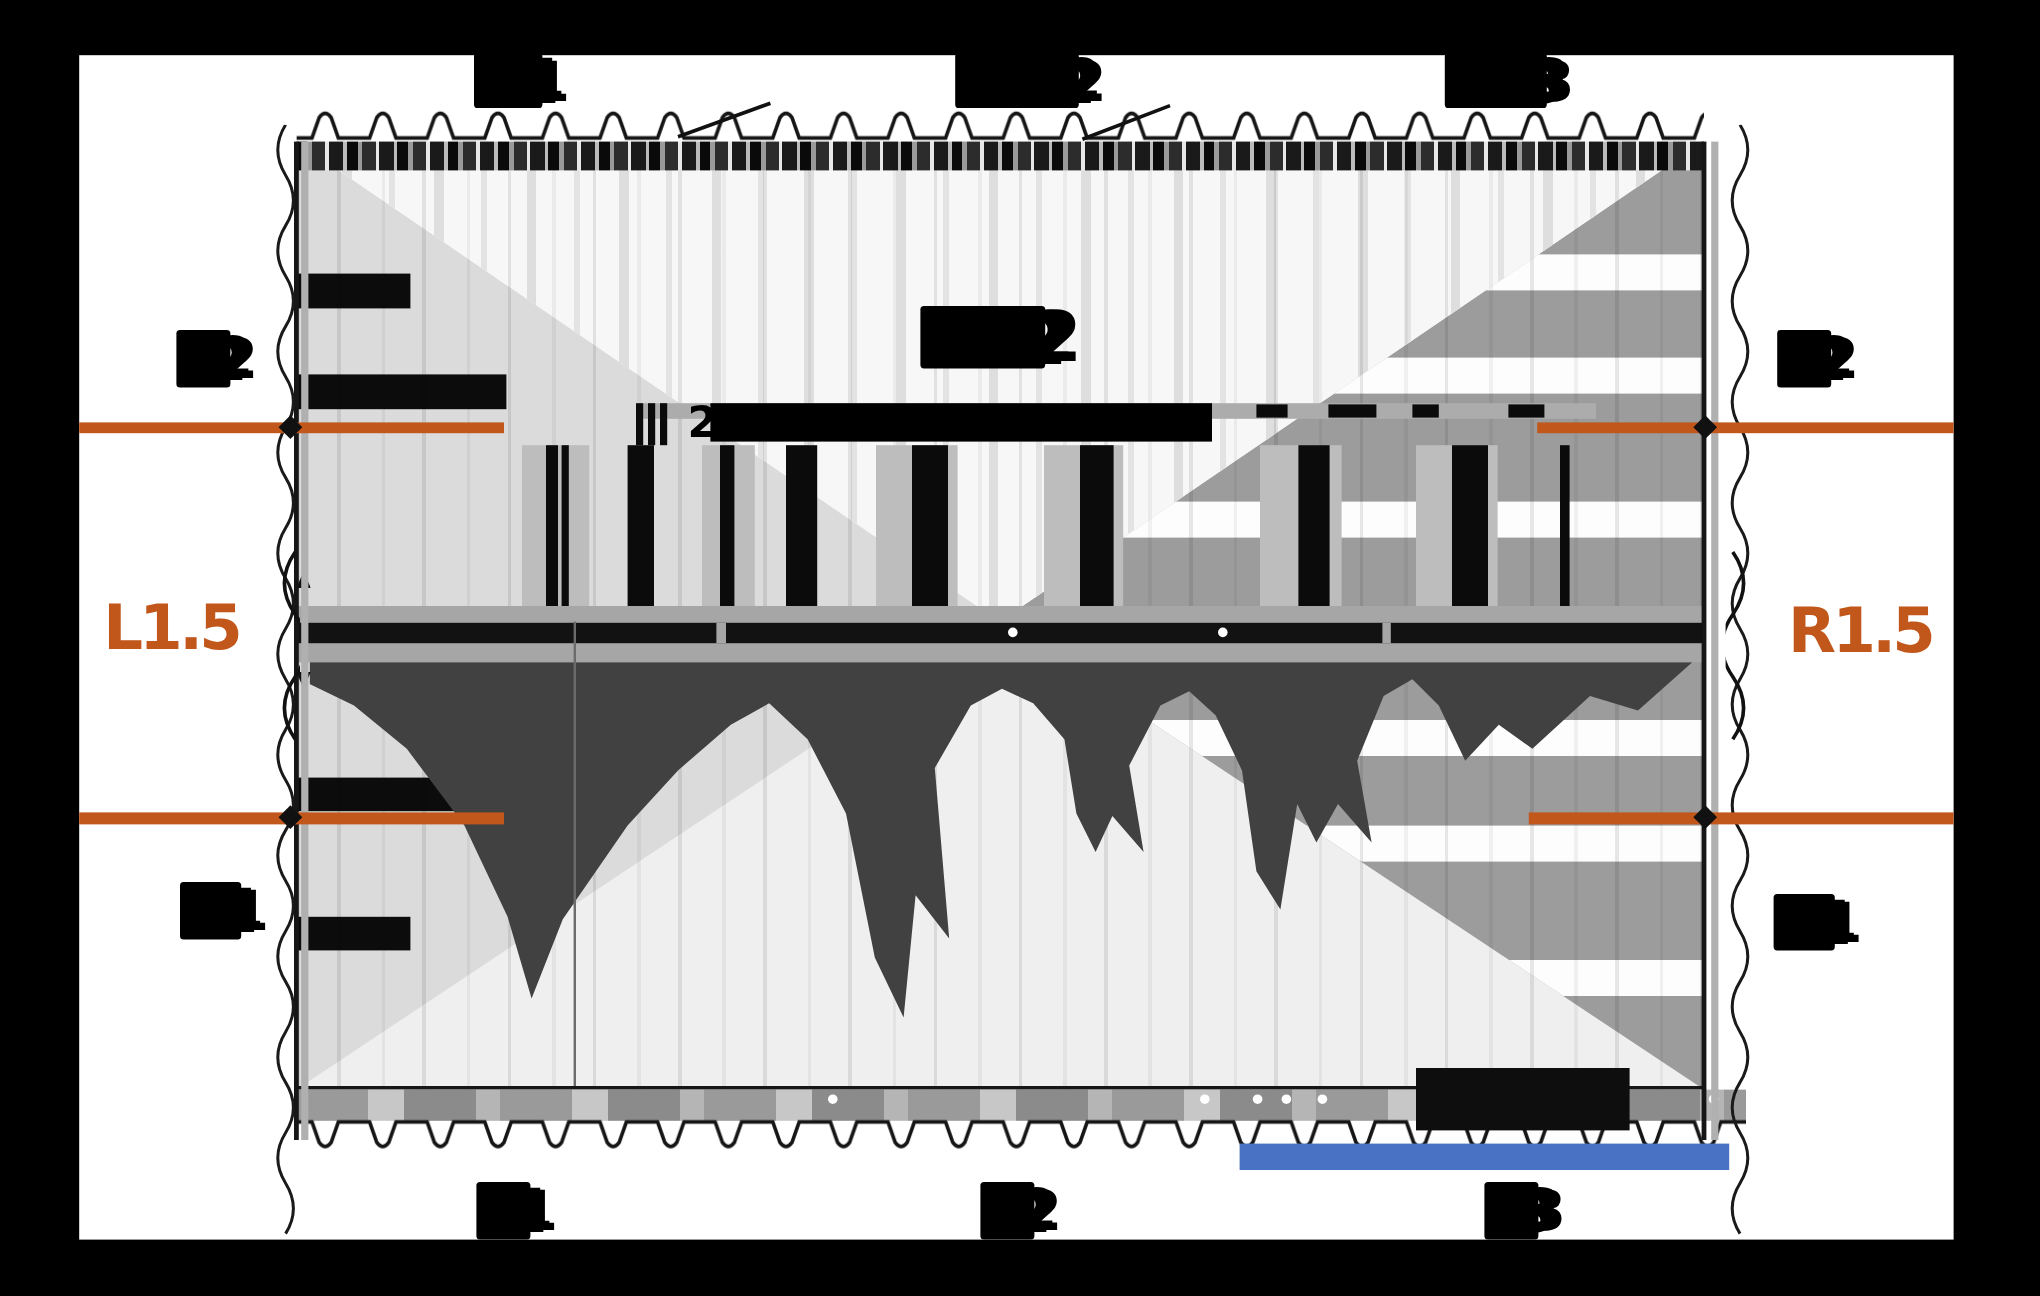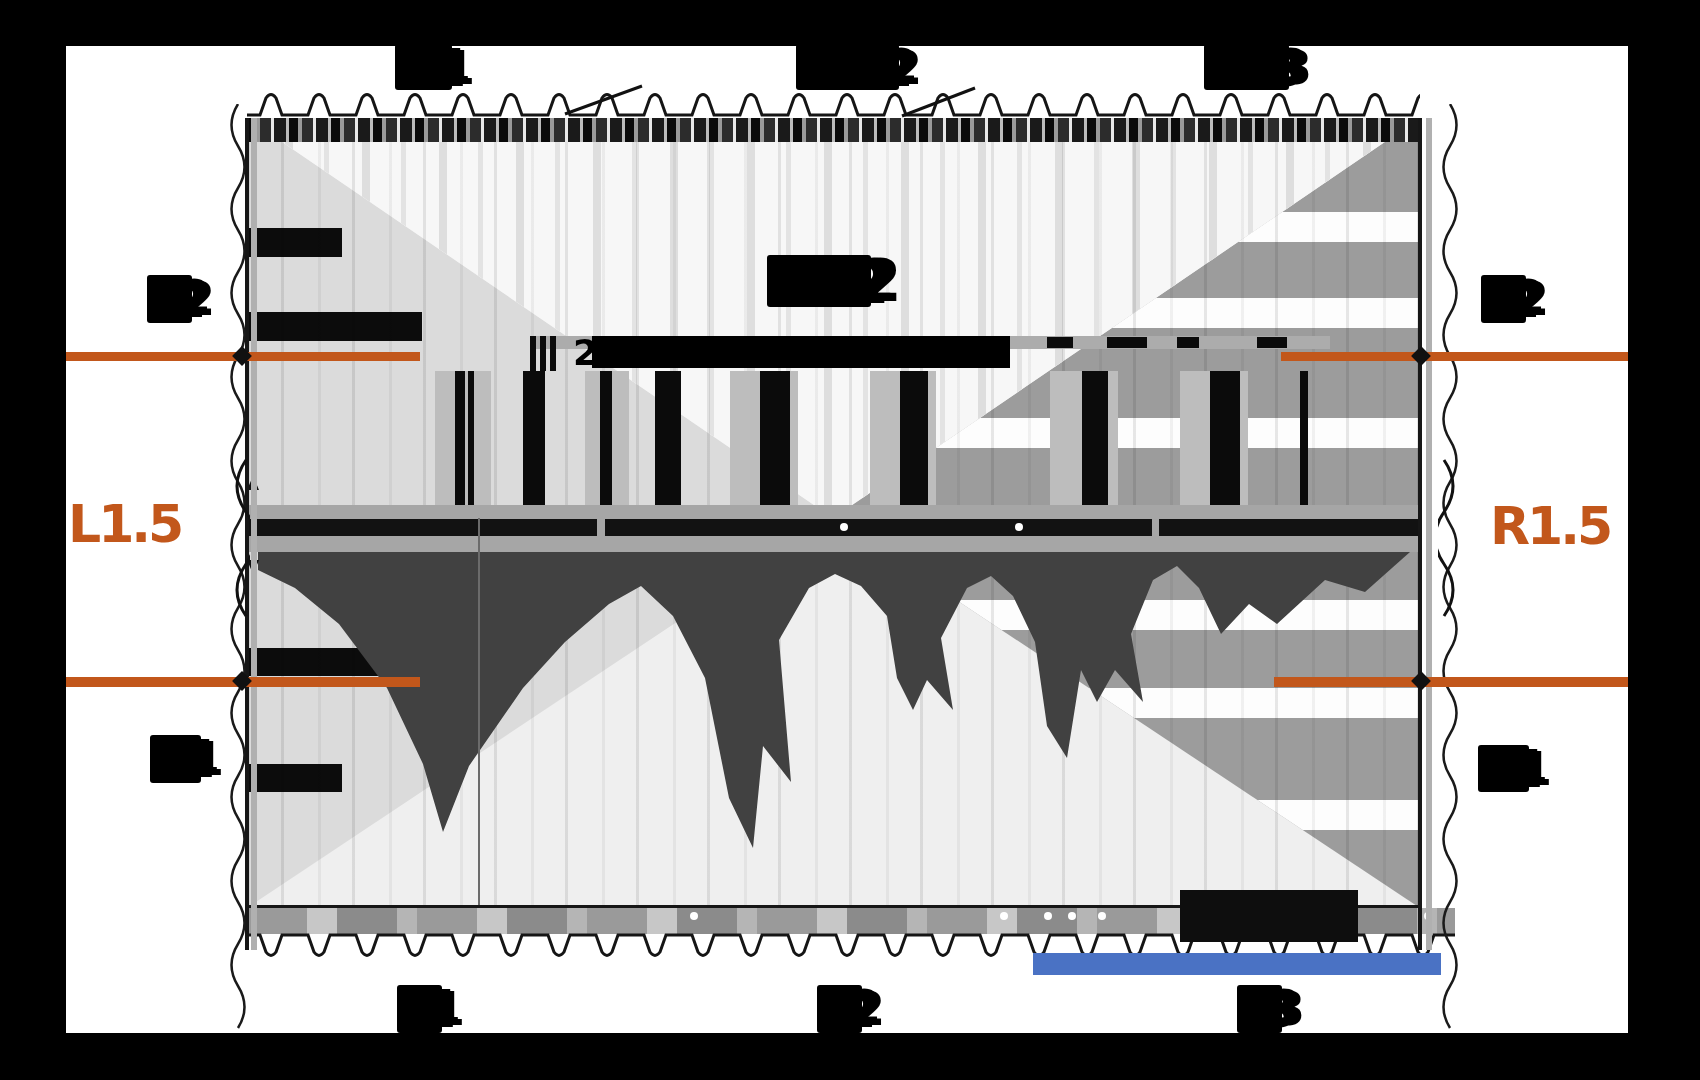--- a/index.html
+++ b/index.html
@@ -198,21 +198,21 @@
   </div>
   <div class="glabel" style="left:1237px;top:985px;width:66px;height:48px">
     <span class="fill"></span>
     <span class="ch">3</span>
   </div>
 
   <div class="glabel" style="left:147px;top:275px;width:66px;height:48px">
     <span class="fill"></span>
     <span class="ch">2</span>
   </div>
-  <div class="olabel" style="left:68px;top:500px">L1.5</div>
+  <div class="olabel" style="left:86px;top:500px">L1.5</div>
   <div class="glabel" style="left:150px;top:735px;width:72px;height:48px">
     <span class="fill"></span>
     <span class="ch">1</span>
   </div>
 
   <div class="glabel" style="left:1481px;top:275px;width:66px;height:48px">
     <span class="fill"></span>
     <span class="ch">2</span>
   </div>
   <div class="olabel" style="left:1490px;top:502px">R1.5</div>

